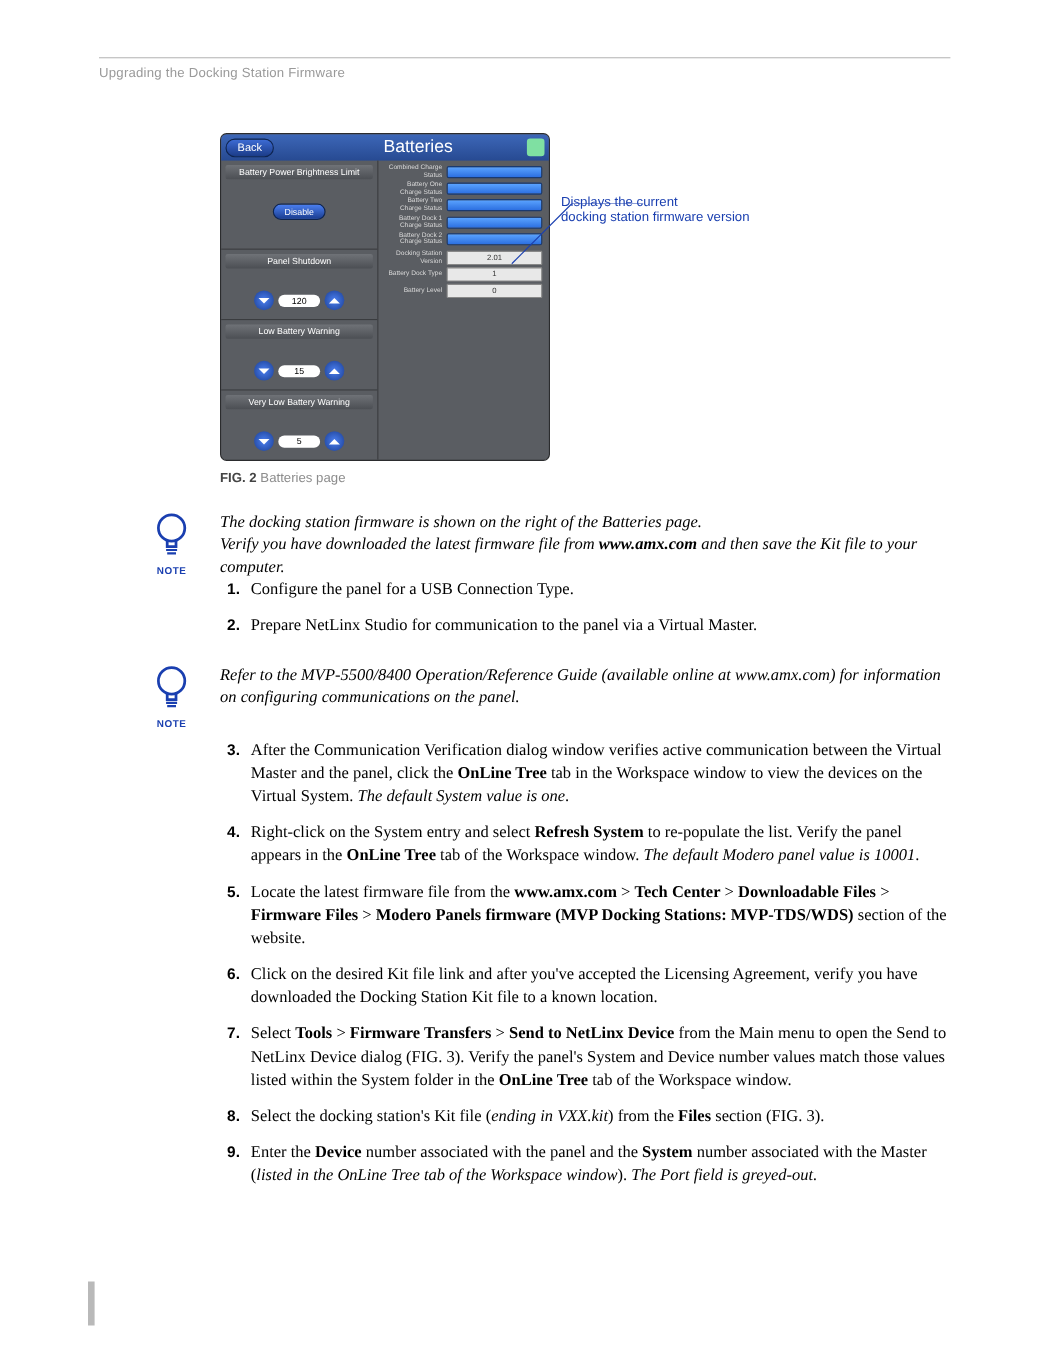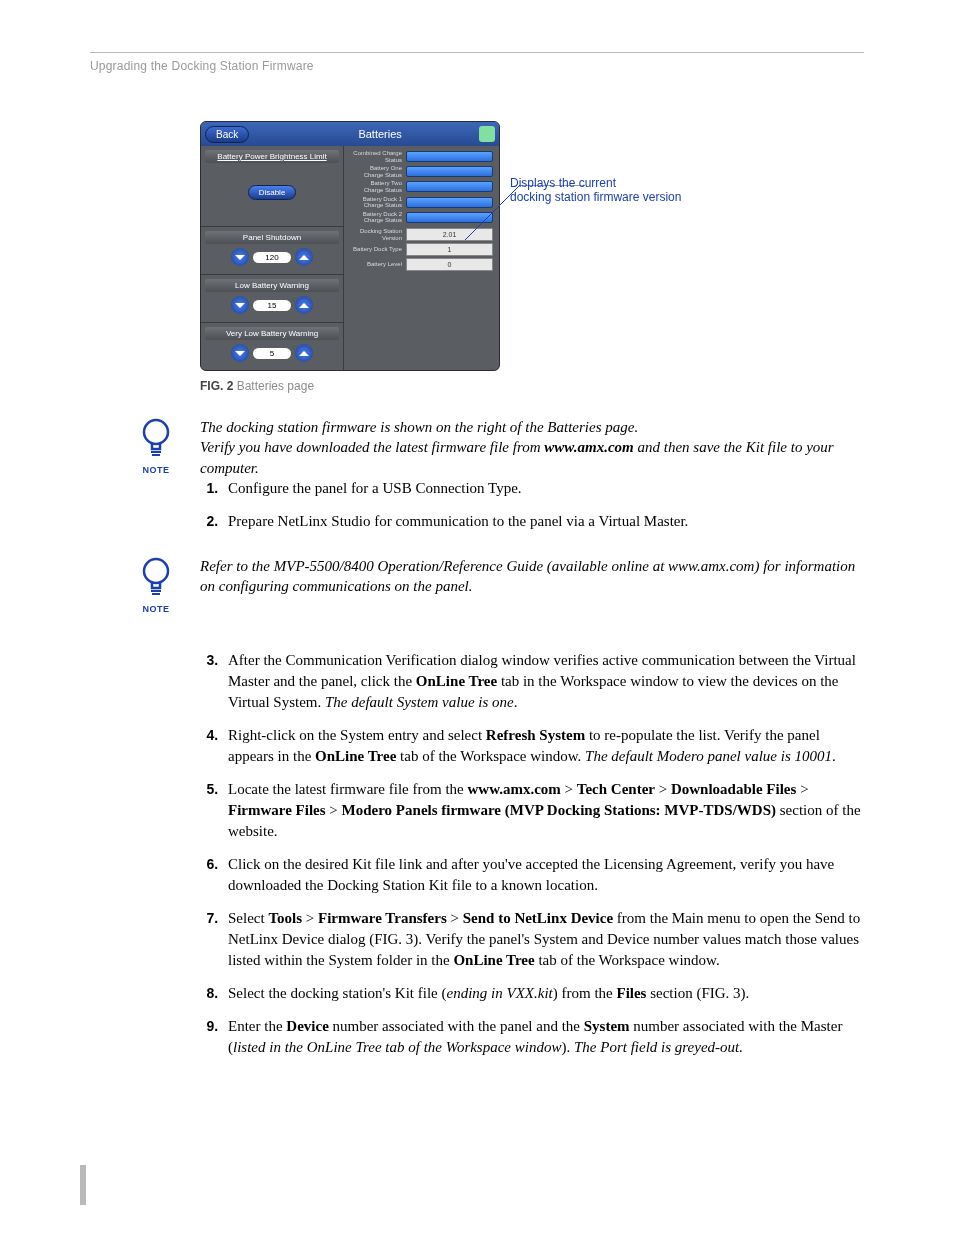--- a/index.html
+++ b/index.html
@@ -4,30 +4,30 @@
 <style>
   html,body{margin:0;padding:0;background:#fff;font-family:"Times New Roman",Times,serif;color:#000;}
   .page{width:954px;height:1235px;position:relative;box-sizing:border-box;padding:52px 90px 40px 90px;}
   .hr{border-top:1px solid #b8b8b8;margin-bottom:6px;}
   .header{font-family:Arial,Helvetica,sans-serif;font-size:12px;color:#9a9a9a;letter-spacing:.2px;}
   .main{margin-left:110px;margin-top:48px;}
   .fig-wrap{position:relative;}
   .panel{width:298px;background:#5a5d62;border:1px solid #2b2c2e;border-radius:6px;overflow:hidden;font-family:Arial,Helvetica,sans-serif;color:#fff;}
   .panel-top{background:linear-gradient(#3d67b8,#274a92);height:24px;display:flex;align-items:center;justify-content:space-between;padding:0 4px;}
   .btn-back{background:linear-gradient(#3d6bd4,#1b3c88);color:#fff;font-size:10px;padding:2px 10px;border-radius:10px;border:1px solid #0e244f;}
-  .panel-title{font-size:11px;color:#fff;margin-left:32px;}
+  .panel-title{font-size:16px;color:#fff;margin-left:32px;}
   .icon-close{width:16px;height:16px;background:#7fe0a2;border-radius:3px;}
   .panel-body{display:flex;}
   .col-l{width:142px;border-right:1px solid #3a3c3f;}
   .col-r{flex:1;padding:4px 6px;}
   .sect{border-top:1px solid #3a3c3f;padding:4px 4px 8px 4px;}
-  .sect:first-child{border-top:none;text-decoration:underline;}
+  .sect:first-child{border-top:none;}
   .sect-h{background:linear-gradient(#6f7277,#4c4f54);font-size:8px;text-align:center;padding:2px 0;border-radius:2px;margin-bottom:4px;}
   .pill{background:linear-gradient(#4b7ff0,#1a3d90);border:1px solid #0e244f;border-radius:10px;font-size:8px;padding:2px 10px;display:inline-block;margin:18px auto;}
-  .spin{display:flex;align-items:center;justify-content:center;gap:4px;margin-top:4px;}
+  .spin{display:flex;align-items:center;justify-content:center;gap:4px;margin-top:20px;}
   .tri{width:18px;height:18px;border-radius:50%;background:radial-gradient(#4b7ff0,#1a3d90);display:flex;align-items:center;justify-content:center;}
   .tri.down::after{content:"";border:5px solid transparent;border-top-color:#fff;margin-top:5px;}
   .tri.up::after{content:"";border:5px solid transparent;border-bottom-color:#fff;margin-bottom:5px;}
   .spin .val{background:#fff;color:#000;font-size:8px;padding:1px 8px;border-radius:8px;min-width:22px;text-align:center;}
   .row-r{display:flex;align-items:center;margin-bottom:2px;}
   .lbl-r{width:52px;font-size:6px;text-align:right;color:#d9d9d9;padding-right:4px;line-height:1.1;}
   .bar{flex:1;height:9px;background:linear-gradient(#5aa3ff,#2c6fe0);border:1px solid #1a3a70;border-radius:2px;}
   .cell{flex:1;height:11px;background:#e8e8e8;border:1px solid #888;font-size:7px;color:#333;text-align:center;line-height:11px;border-radius:1px;}
   .callout{position:absolute;left:310px;top:55px;width:280px;font-family:Arial,Helvetica,sans-serif;font-size:12px;color:#1a3fb0;}
   .fig-cap{font-family:Arial,Helvetica,sans-serif;font-size:12px;color:#8c8c8c;margin-top:8px;}
@@ -166,21 +166,21 @@
             <circle cx="17" cy="15" r="12" fill="none" stroke="#1a3fb0" stroke-width="2.5"></circle>
             <path d="M13 26 v6 h8 v-6" fill="none" stroke="#1a3fb0" stroke-width="2.5"></path>
             <line x1="12" y1="35" x2="22" y2="35" stroke="#1a3fb0" stroke-width="2"></line>
             <line x1="13" y1="38" x2="21" y2="38" stroke="#1a3fb0" stroke-width="2"></line>
           </svg>
         <div class="note-lbl">NOTE</div>
       </div>
       <div class="note-text">Refer to the MVP-5500/8400 Operation/Reference Guide (available online at www.amx.com) for information on configuring communications on the panel.</div>
     </div>
 
-    <ol class="steps" start="3" style="margin-top:36px;">
+    <ol class="steps" start="3" style="margin-top:9px;">
       <li><span>After the Communication Verification dialog window verifies active communication between the Virtual Master and the panel, click the </span><b>OnLine Tree</b><span> tab in the Workspace window to view the devices on the Virtual System. </span><span class="it">The default System value is one</span><span>.</span></li>
       <li><span>Right-click on the System entry and select </span><b>Refresh System</b><span> to re-populate the list. Verify the panel appears in the </span><b>OnLine Tree</b><span> tab of the Workspace window. </span><span class="it">The default Modero panel value is 10001</span><span>.</span></li>
       <li><span>Locate the latest firmware file from the </span><b>www.amx.com</b><span> &gt; </span><b>Tech Center</b><span> &gt; </span><b>Downloadable Files</b><span> &gt; </span><b>Firmware Files</b><span> &gt; </span><b>Modero Panels firmware (MVP Docking Stations: MVP-TDS/WDS)</b><span> section of the website.</span></li>
       <li>Click on the desired Kit file link and after you've accepted the Licensing Agreement, verify you have downloaded the Docking Station Kit file to a known location.</li>
       <li><span>Select </span><b>Tools</b><span> &gt; </span><b>Firmware Transfers</b><span> &gt; </span><b>Send to NetLinx Device</b><span> from the Main menu to open the Send to NetLinx Device dialog (FIG. 3). Verify the panel's System and Device number values match those values listed within the System folder in the </span><b>OnLine Tree</b><span> tab of the Workspace window.</span></li>
       <li><span>Select the docking station's Kit file (</span><span class="it">ending in VXX.kit</span><span>) from the </span><b>Files</b><span> section (FIG. 3).</span></li>
       <li><span>Enter the </span><b>Device</b><span> number associated with the panel and the </span><b>System</b><span> number associated with the Master (</span><span class="it">listed in the OnLine Tree tab of the Workspace window</span><span>). </span><span class="it">The Port field is greyed-out.</span></li>
     </ol>
   </div>
 

